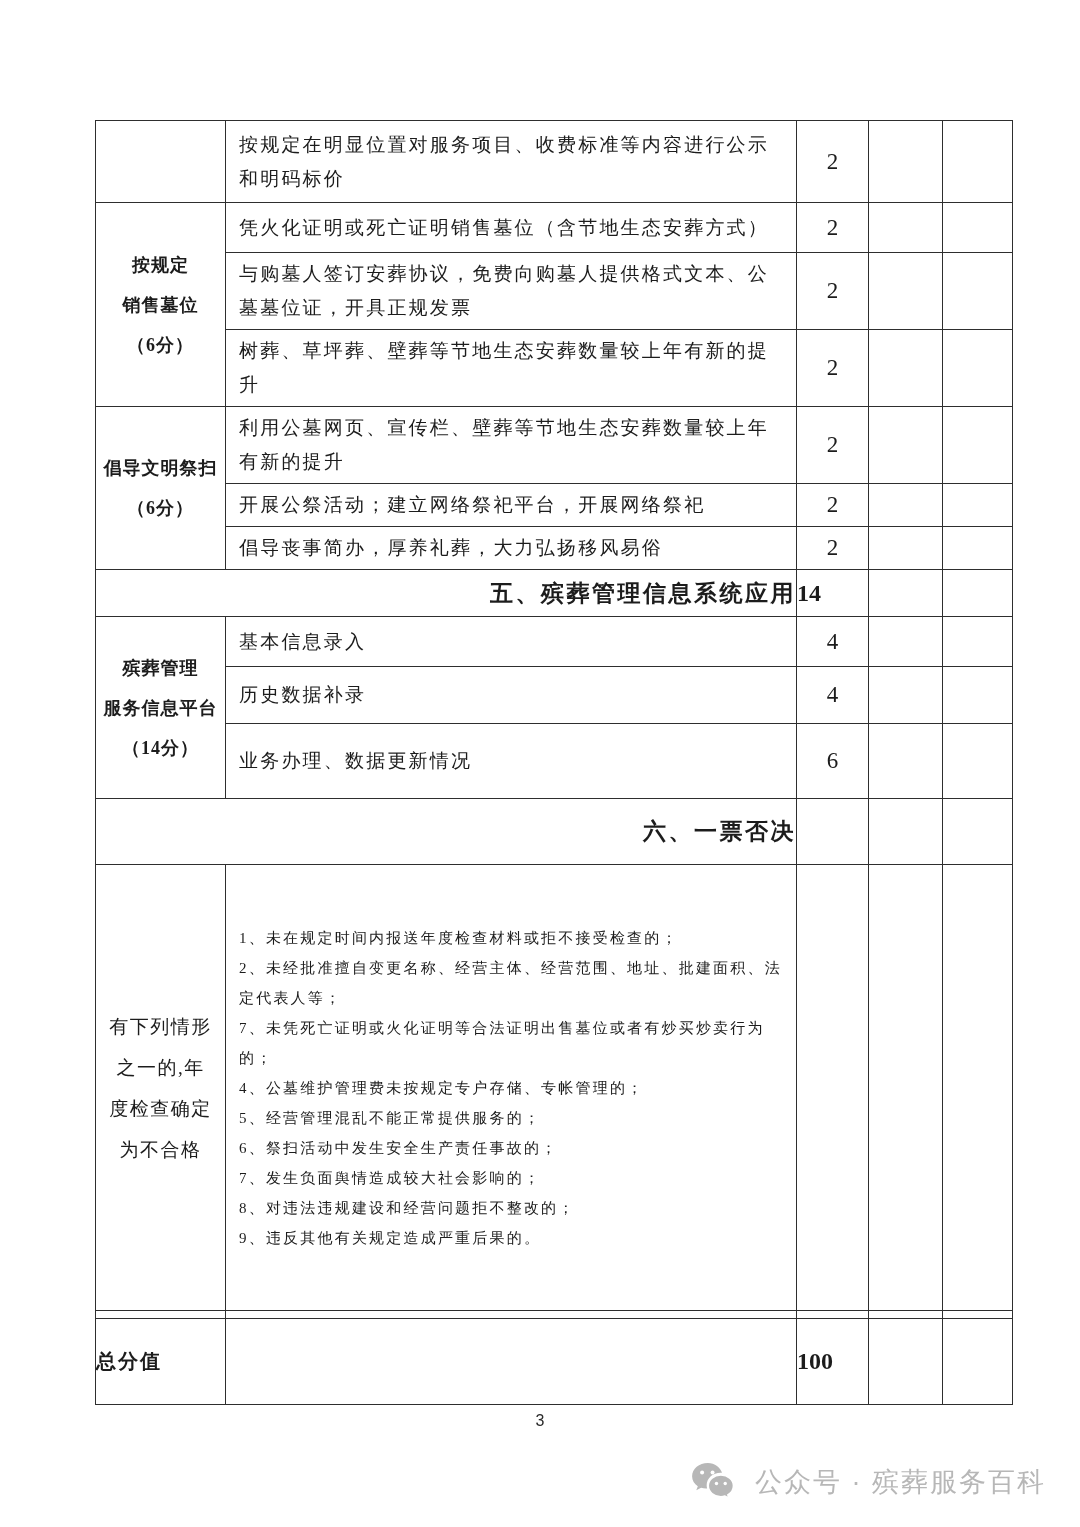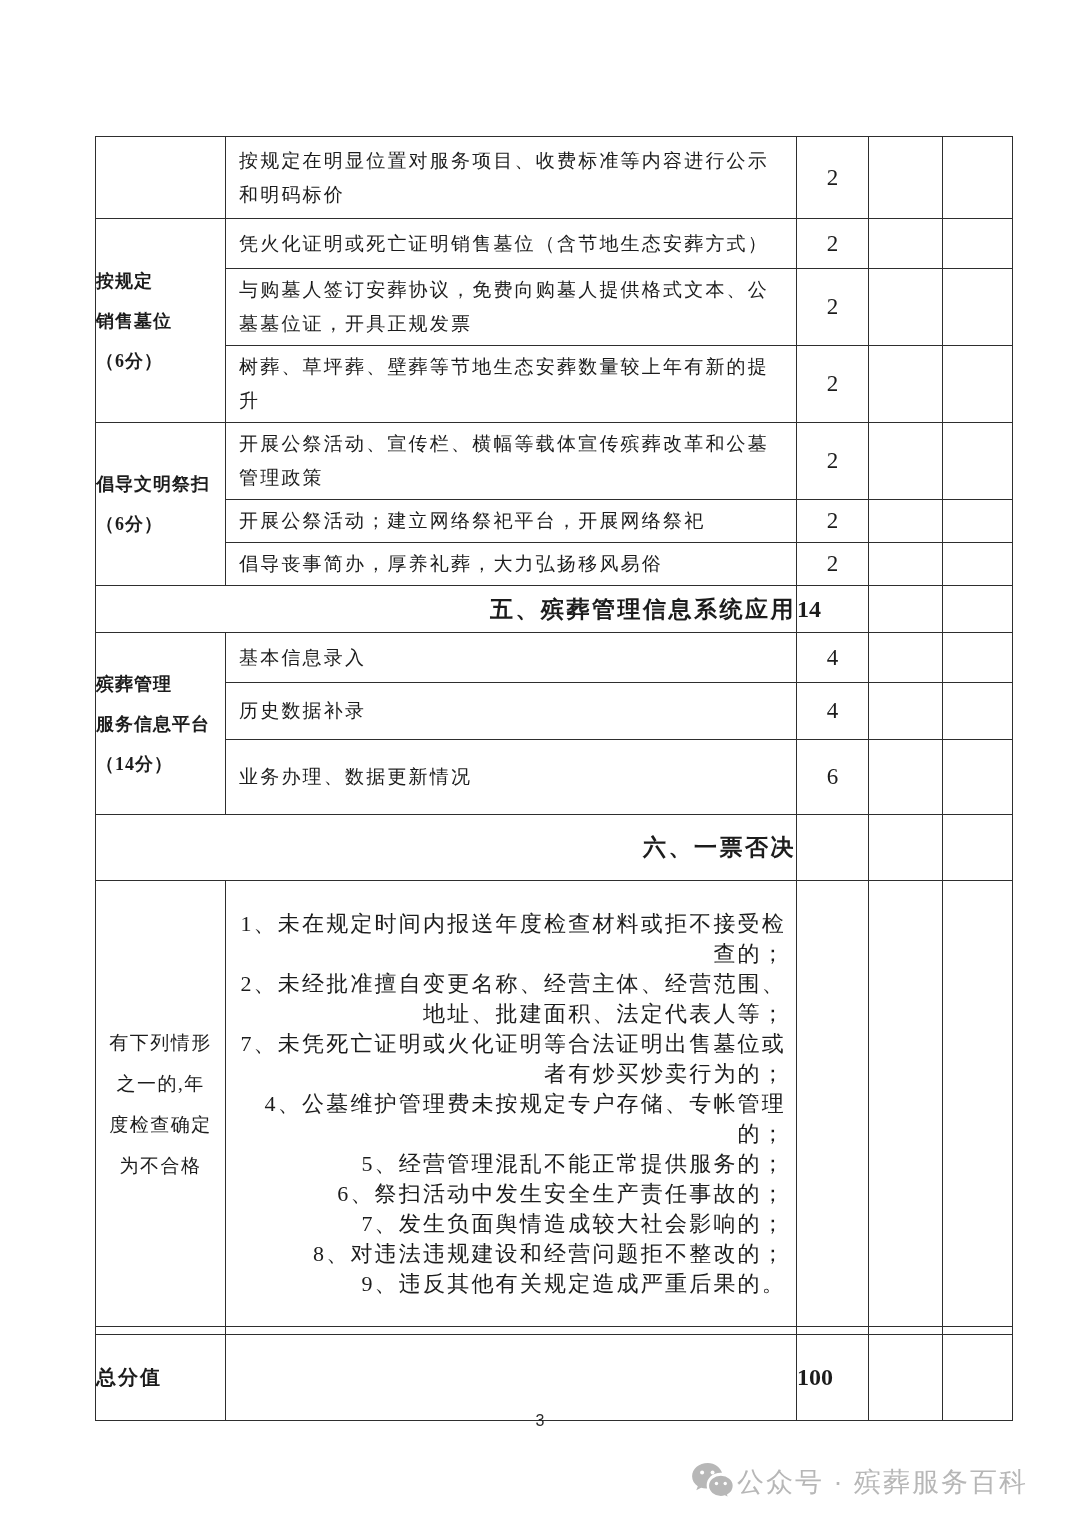--- a/index.html
+++ b/index.html
@@ -13,21 +13,21 @@
     height: 1527px;
     background: #ffffff;
     font-family: "Liberation Serif", serif;
     color: #1c1c1c;
     overflow: hidden;
   }
 
   table.score-table {
     position: absolute;
     left: 95px;
-    top: 136px;
+    top: 120px;
     width: 917px;
     border-collapse: collapse;
     table-layout: fixed;
   }
   .score-table td {
     border: 1.5px solid #2e2e2e;
     padding: 0;
     vertical-align: middle;
     overflow: hidden;
   }
@@ -41,20 +41,21 @@
 
   td.item {
     font-size: 19px;
     letter-spacing: 2.2px;
     line-height: 34px;
     padding: 4px 12px 4px 13px;
     word-break: break-all;
     text-align: left;
   }
   td.cat {
+    text-align: center;
     font-weight: bold;
     font-size: 18px;
     letter-spacing: 1px;
     line-height: 40px;
   }
   td.cat-normal {
     text-align: center;
     font-weight: normal;
     font-size: 19px;
     letter-spacing: 1.5px;
@@ -82,45 +83,45 @@
     font-weight: bold;
     font-size: 20px;
     letter-spacing: 2px;
   }
   tr.gap-row td { padding: 0; }
 
   .veto-list {
     padding: 6px 10px 6px 13px;
   }
   .veto-list .rule {
-    font-size: 22px;
+    font-size: 15px;
     letter-spacing: 2.2px;
     line-height: 30px;
     word-break: break-all;
-    text-align: right;
+    text-align: left;
   }
 
   .page-number {
     position: absolute;
     top: 1412px;
     left: 0;
     width: 100%;
     text-align: center;
     font-size: 16px;
     color: #2a2a2a;
     font-family: "Liberation Sans", sans-serif;
   }
 
   .watermark {
     position: absolute;
     left: 691px;
     top: 1462px;
     display: flex;
     align-items: center;
-    gap: 0;
+    gap: 18px;
     color: #b7b7b7;
   }
   .watermark .wm-text {
     font-size: 27px;
     letter-spacing: 2px;
     font-family: "Liberation Sans", sans-serif;
     white-space: nowrap;
   }
   .watermark svg { display: block; }
 </style>
@@ -169,21 +170,21 @@
       <td class="score">2</td>
       <td></td>
       <td></td>
     </tr>
 
     <tr style="height:73px">
       <td class="cat" rowspan="3">
         <div>倡导文明祭扫</div>
         <div>（6分）</div>
       </td>
-      <td class="item">开展公祭活动、宣传栏、横幅等载体宣传殡葬改革和公墓管理政策</td>
+      <td class="item">利用公墓网页、宣传栏、壁葬等节地生态安葬数量较上年有新的提升</td>
       <td class="score">2</td>
       <td></td>
       <td></td>
     </tr>
     <tr style="height:43px">
       <td class="item">开展公祭活动；建立网络祭祀平台，开展网络祭祀</td>
       <td class="score">2</td>
       <td></td>
       <td></td>
     </tr>

